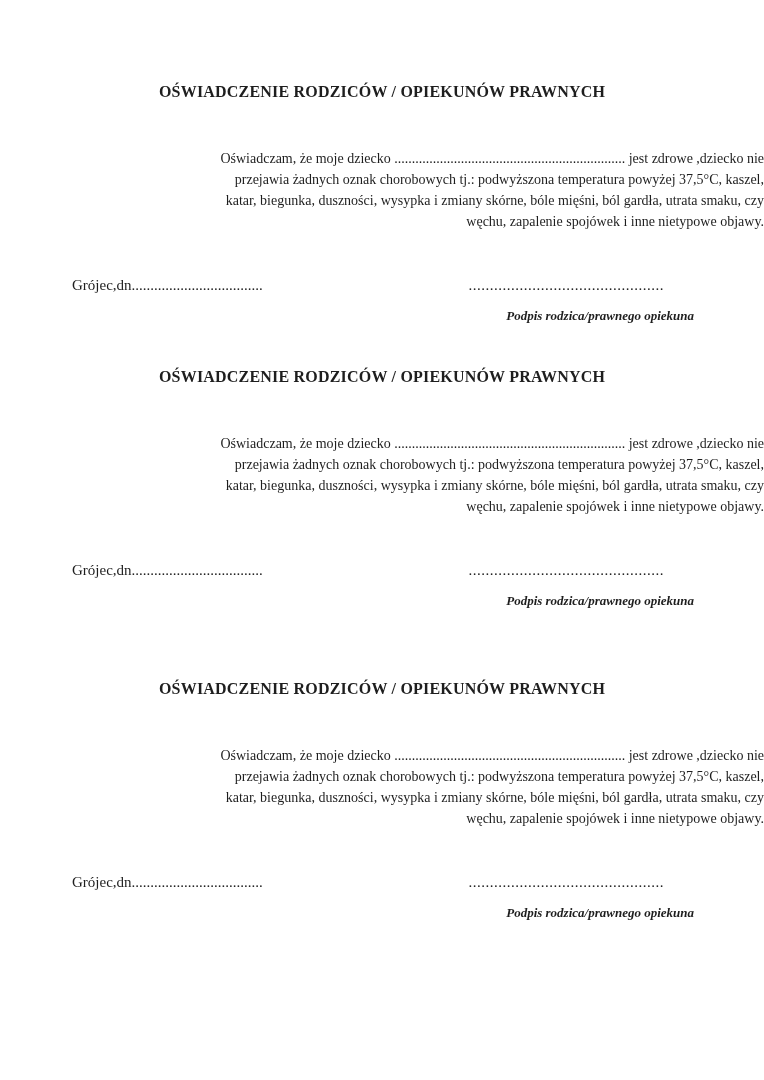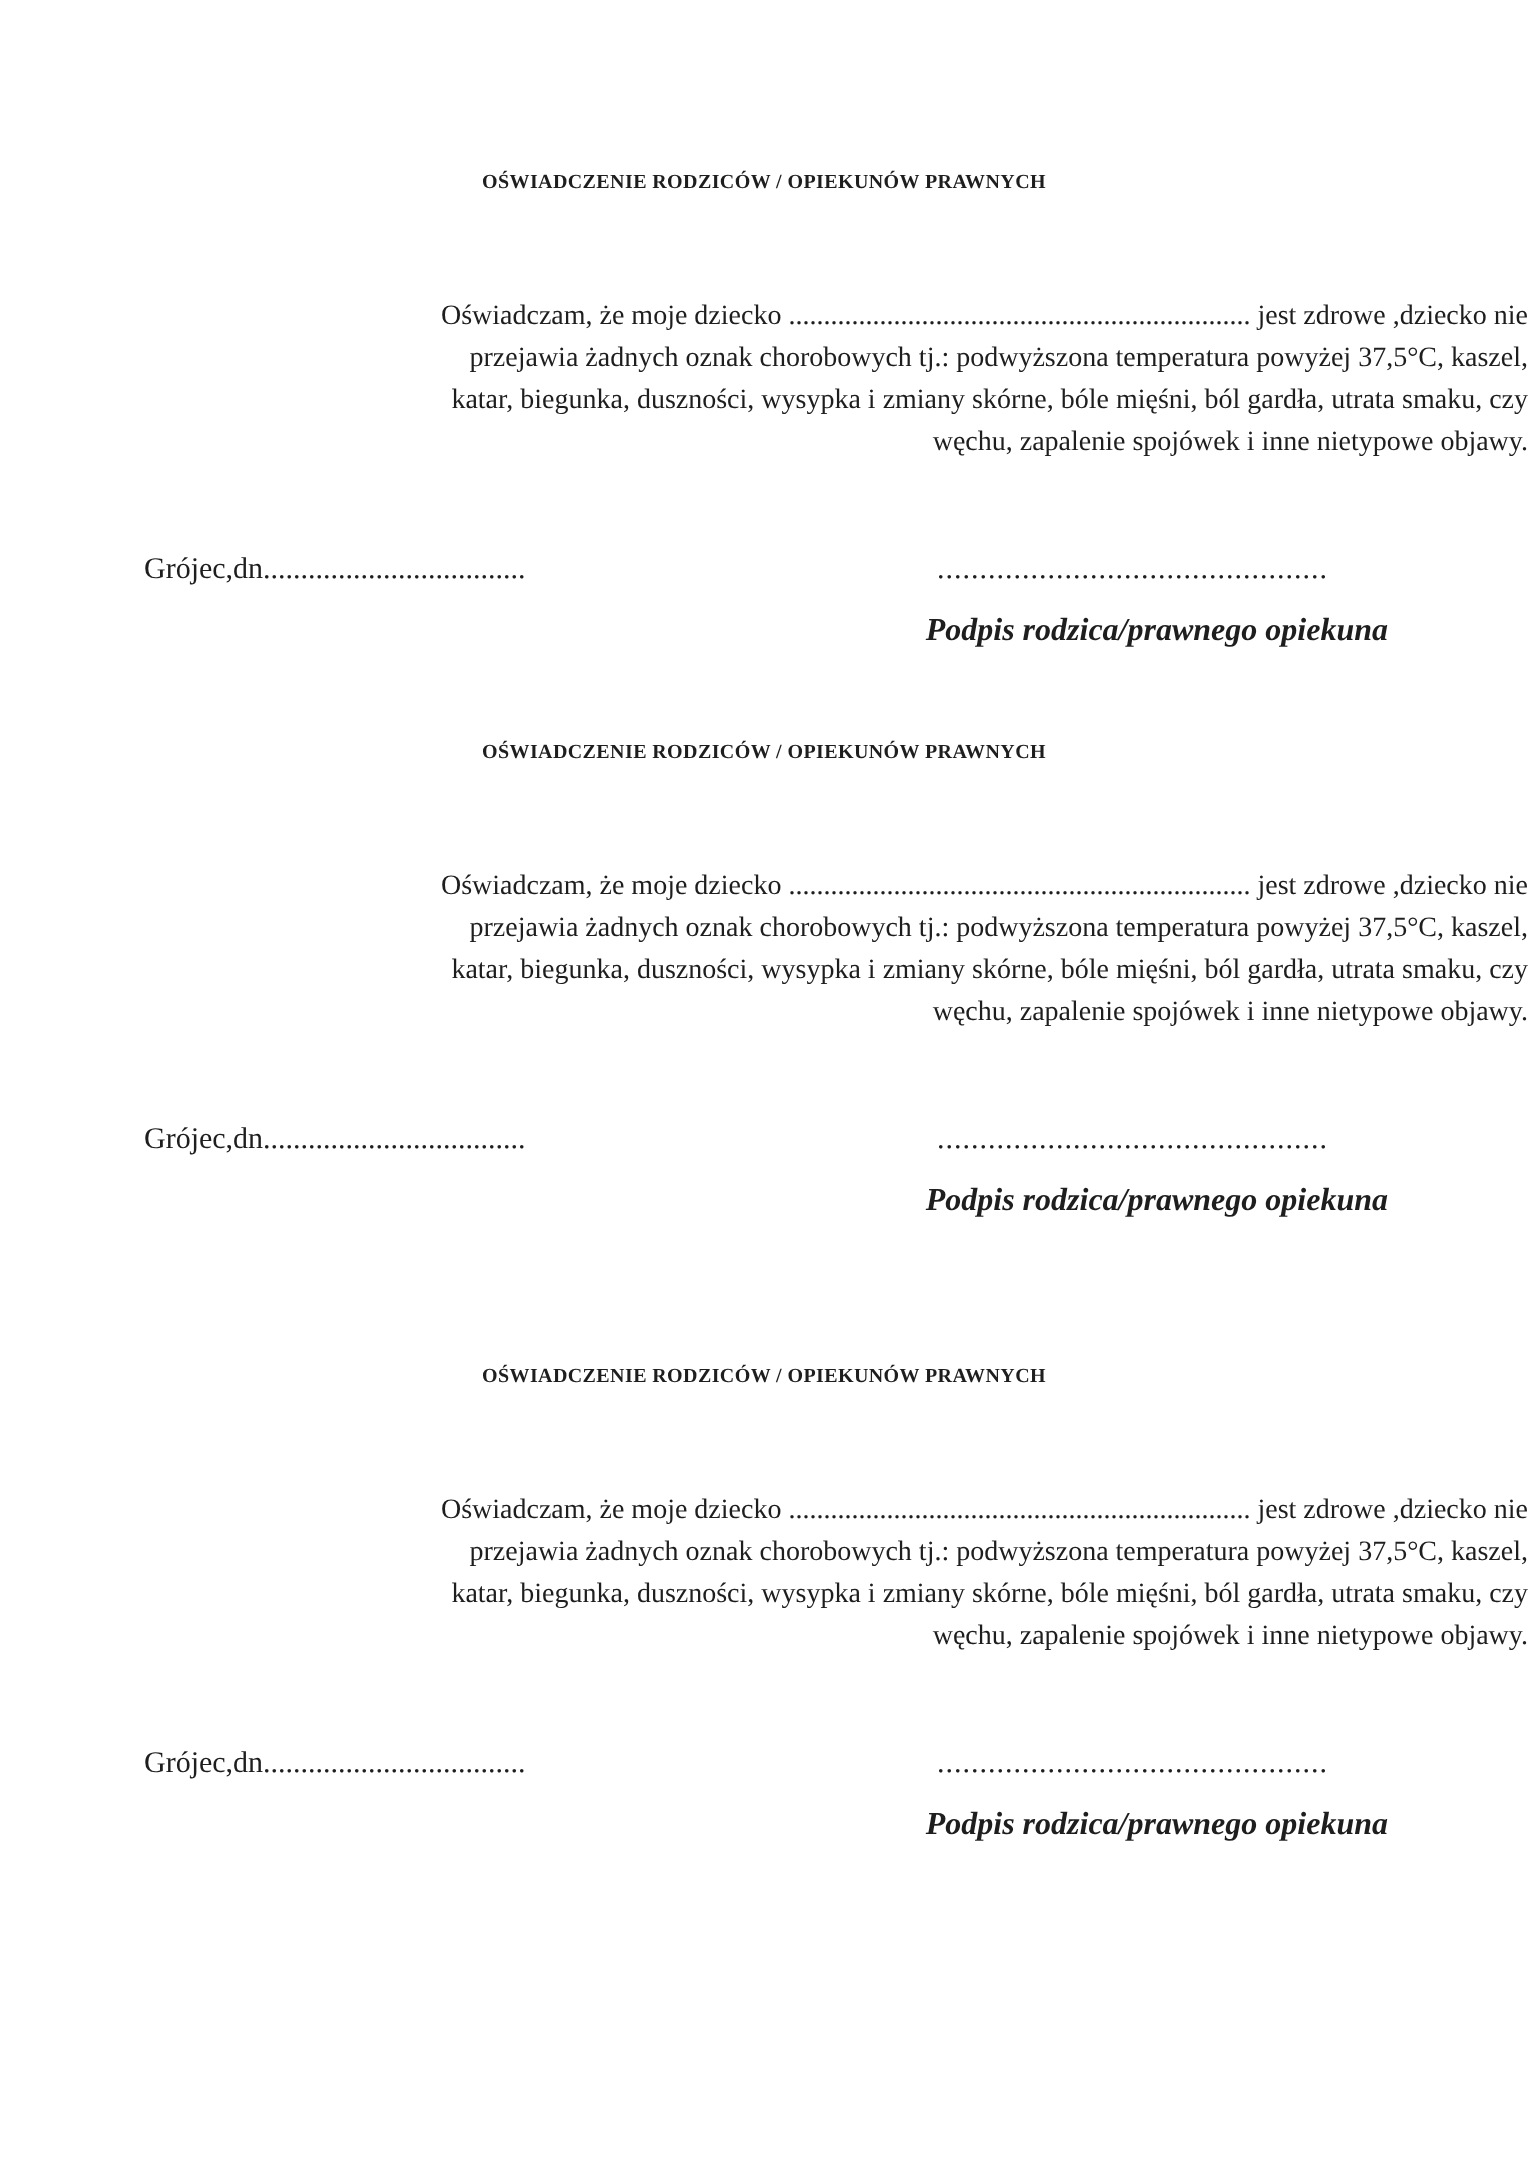--- a/index.html
+++ b/index.html
@@ -18,21 +18,21 @@
     font-family: "Liberation Serif", "DejaVu Serif", serif;
     color: #1e1e1e;
   }
   .section { }
   .section:nth-of-type(2) { margin-top: 44px; }
   .section:nth-of-type(3) { margin-top: 71px; }
 
   .section-title {
     text-align: center;
     font-weight: bold;
-    font-size: 10px;
+    font-size: 16px;
     line-height: 20px;
     letter-spacing: 0.2px;
     white-space: nowrap;
   }
   .body-par {
     margin-top: 46px;
     padding-left: 72px;
     font-size: 14px;
     line-height: 21px;
     text-align: right;
@@ -47,21 +47,21 @@
     margin: 43px 100px 0 72px;
     font-size: 15px;
     line-height: 21px;
   }
   .place-date { white-space: nowrap; }
   .signature-dots { white-space: nowrap; letter-spacing: 0.5px; }
   .sig-caption {
     margin-top: 12px;
     margin-right: 70px;
     text-align: right;
-    font-size: 16px;
+    font-size: 13px;
     line-height: 15px;
     font-style: italic;
     font-weight: bold;
   }
 </style>
 </head>
 <body>
 
 <div class="page">
 

